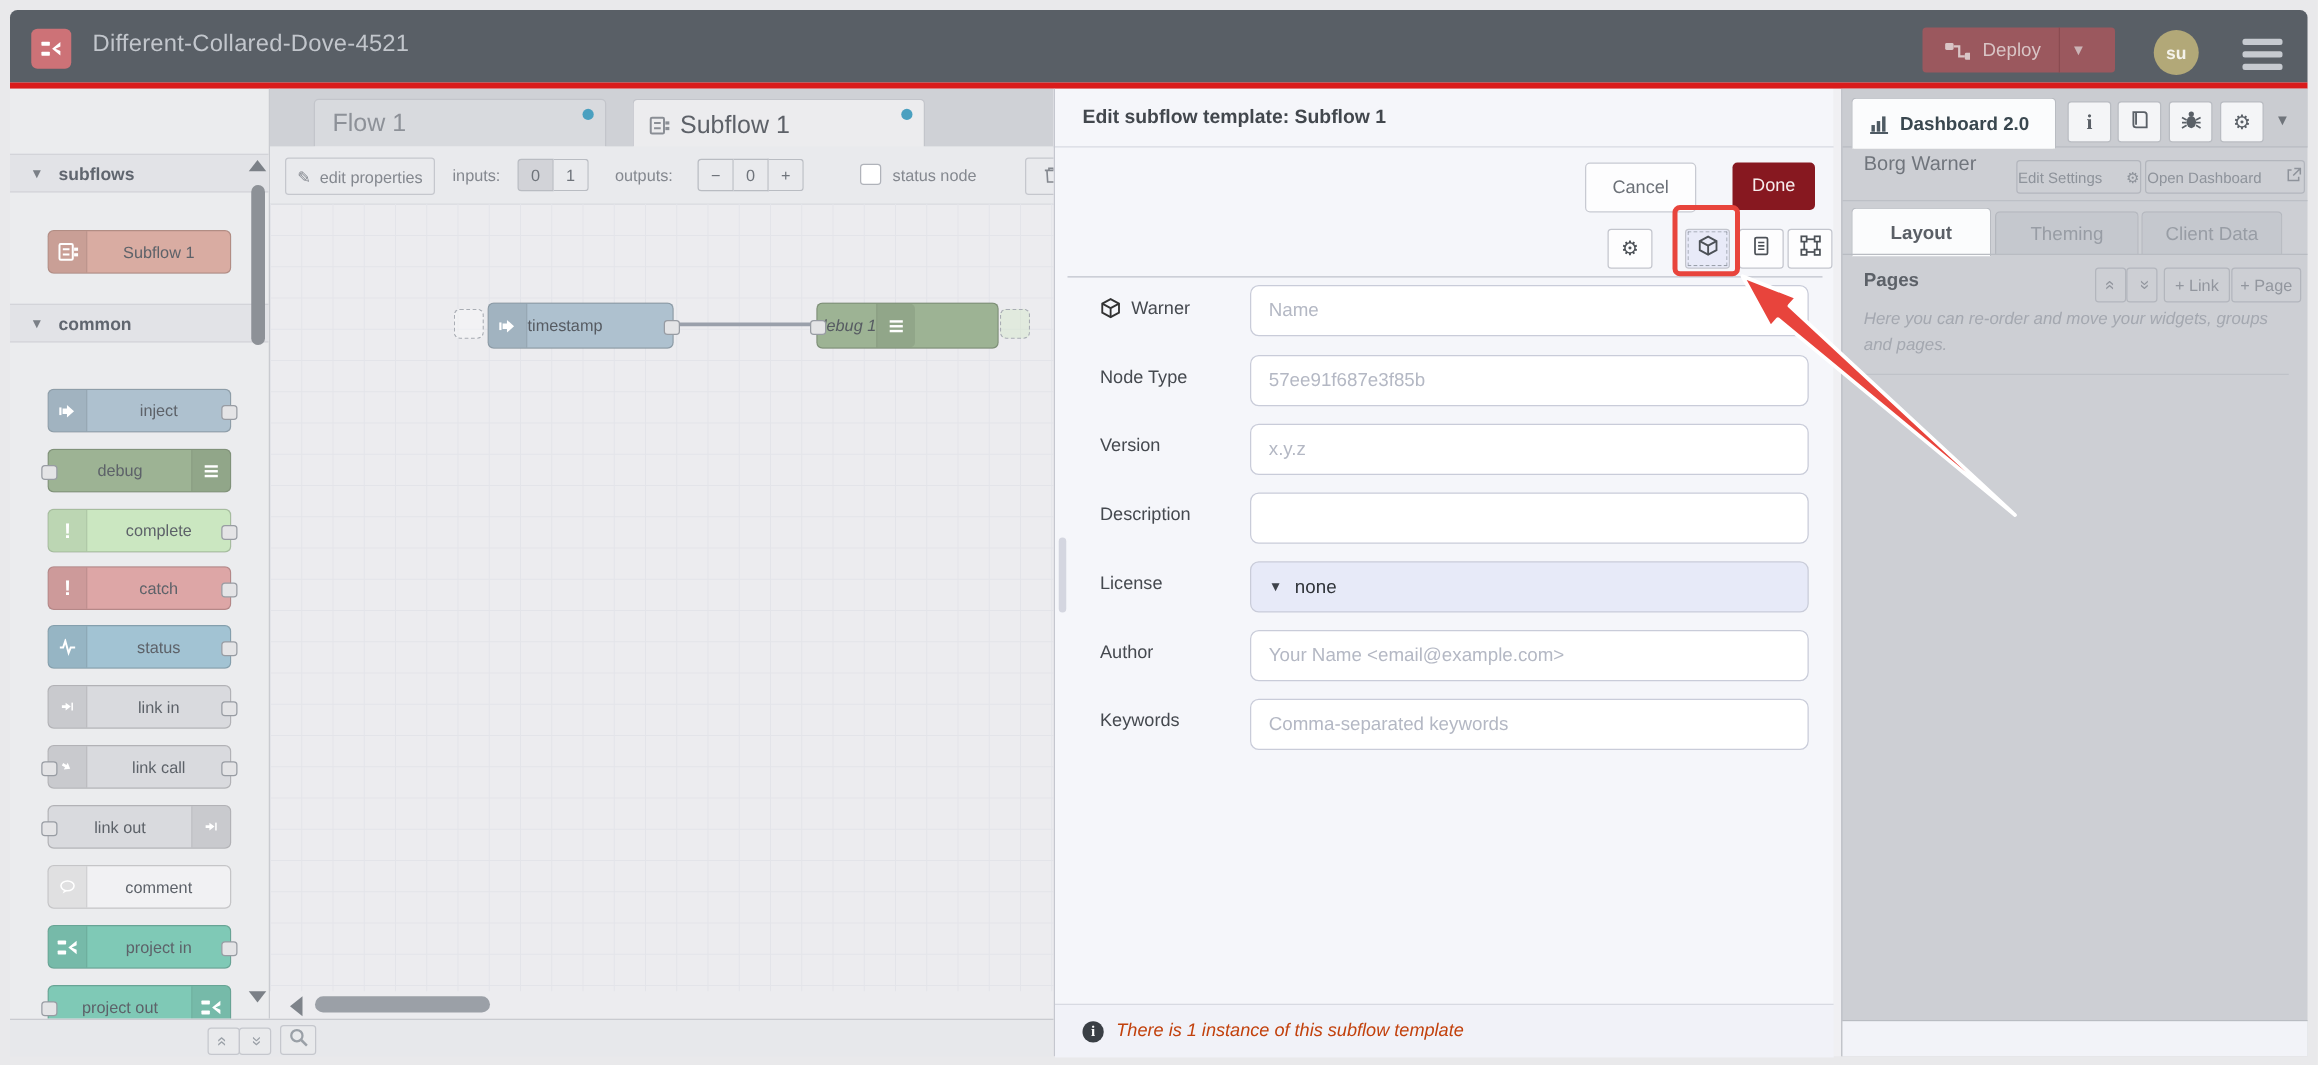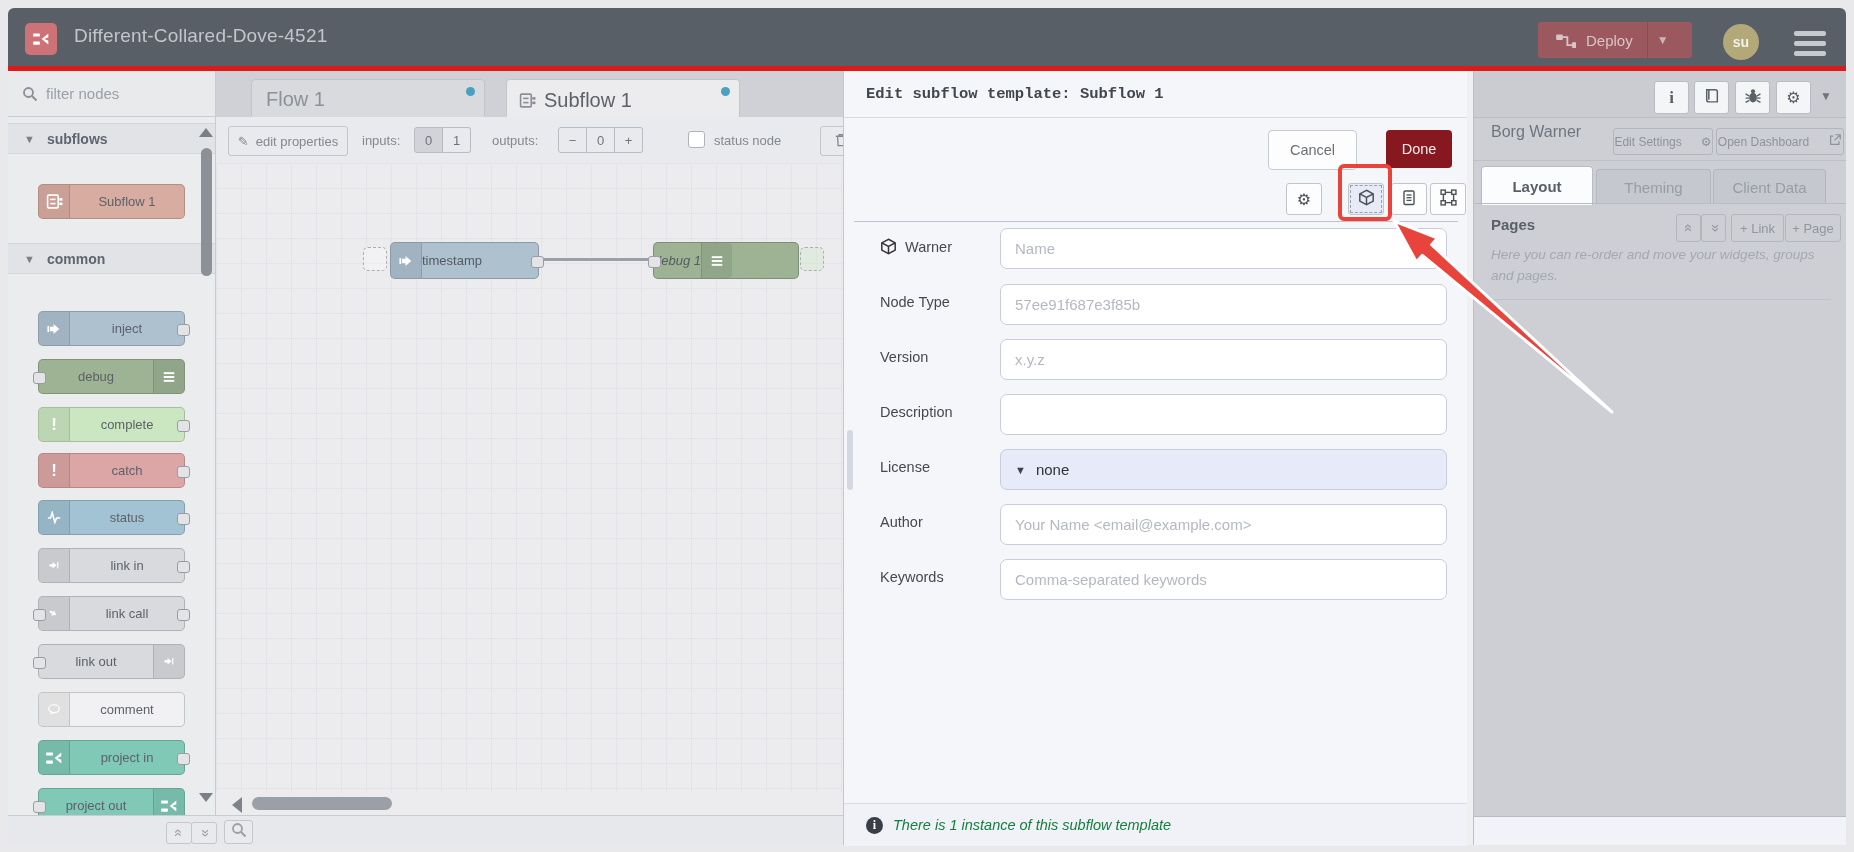--- a/index.html
+++ b/index.html
@@ -57,39 +57,39 @@
   #grid{position:absolute;left:0;top:92px;width:100%;height:630px;
     background-image:linear-gradient(#e3e4e9 1px,transparent 1px),linear-gradient(90deg,#e3e4e9 1px,transparent 1px);
     background-size:25px 25px;}
   .cnode{position:absolute;height:35px;border:1px solid rgba(0,0,0,.2);border-radius:5px;display:flex;align-items:center;color:#565b62;font-size:13px;}
   .ghost{position:absolute;width:22px;height:22px;border:1.5px dashed #a9adb4;border-radius:5px;background:rgba(255,255,255,.35);}
   #wire{position:absolute;height:3px;background:#9aa0ab;border-radius:2px;}
   #hscroll-left{left:16px;top:726px;border-width:8px 10px 8px 0;border-color:transparent #7e838a transparent transparent;}
   #hscroll-thumb{position:absolute;left:36px;top:726px;width:140px;height:13px;background:#9ba0a7;border-radius:7px;}
   
   #panel{left:843px;top:71px;width:624px;height:774px;background:#f5f6fa;border-left:1px solid #c5c7cf;}
-  #panel-header{position:absolute;left:0;top:0;width:100%;height:46px;border-bottom:1px solid #d8dae2;display:flex;align-items:center;font-family:Liberation Mono, monospace;}
+  #panel-header{position:absolute;left:0;top:0;width:100%;height:46px;border-bottom:1px solid #d8dae2;display:flex;align-items:center;}
   #panel-header span{margin-left:22px;font-weight:bold;font-size:15.5px;color:#42474d;}
   .dlg-btn{position:absolute;top:59px;height:38px;border-radius:4px;display:flex;align-items:center;justify-content:center;font-size:14.5px;cursor:pointer;}
   #btn-cancel{left:424px;width:87px;background:#fdfdfe;border:1px solid #c8cad2;color:#6b7077;}
   #btn-done{left:542px;width:66px;background:#871820;color:#f7ecec;}
   #ed-tabrow-line{position:absolute;left:10px;top:150px;width:604px;height:1px;background:#bfc2cc;}
   #ed-tab{position:absolute;left:14px;top:110px;width:239px;height:41px;background:#fdfdfe;border:1px solid #bfc2cc;border-bottom:none;border-radius:4px 4px 0 0;display:flex;align-items:center;color:#3c4248;font-weight:bold;font-size:14.5px;}
   #ed-tab .cube{margin:0 9px 0 15px;color:#444;display:flex;}
   .ed-icon-btn{position:absolute;top:112px;width:34px;height:30px;background:#fdfdfe;border:1px solid #c3c5cd;border-radius:3px;display:flex;align-items:center;justify-content:center;color:#4c5157;cursor:pointer;}
   .ed-icon-btn.selected{background:#e8eaf8;outline:1px dashed #9aa0ab;outline-offset:-3px;}
   .frow-label{position:absolute;left:36px;font-size:14.5px;color:#45494f;display:flex;align-items:center;}
   .frow-label .cube{margin-right:8px;display:flex;color:#333;}
   .frow-input{position:absolute;left:156px;width:431px;height:39px;background:#fff;border:1px solid #c9ccd9;border-radius:7px;display:flex;align-items:center;padding-left:14px;font-size:15px;color:#b4b8c4;}
   .frow-input.select{background:#e7eaf8;color:#2f3338;cursor:pointer;}
   .frow-input.select .caret{color:#3e434a;font-size:11px;margin-right:10px;}
   #mini-scroll{position:absolute;left:3px;top:359px;width:6px;height:60px;background:#d4d6e0;border-radius:3px;}
   #panel-footer{position:absolute;left:0;top:732px;width:100%;height:42px;background:#f1f2f8;border-top:1px solid #d8dae2;display:flex;align-items:center;}
   #panel-footer .info-ic{margin:0 10px 0 22px;width:17px;height:17px;border-radius:50%;background:#3a3f45;color:#fff;font-size:12px;font-weight:bold;display:flex;align-items:center;justify-content:center;font-family:"Liberation Serif",serif;}
-  #panel-footer .note{font-style:italic;font-size:14.5px;color:#15803d;text-align:center;}
+  #panel-footer .note{font-style:italic;font-size:14.5px;color:#c2410c;text-align:center;}
   
   #sidebar{left:1473px;top:71px;width:373px;height:774px;background:#cdcfd4;border-left:1px solid #bcbfc5;}
   #sb-tabrow{position:absolute;left:0;top:0;width:100%;height:46px;background:#caccd1;border-bottom:1px solid #b9bcc2;}
   #sb-tab{position:absolute;left:7px;top:7px;width:162px;height:40px;background:#fbfcfd;border:1px solid #b9bcc2;border-bottom:none;border-radius:4px 4px 0 0;display:flex;align-items:center;font-weight:bold;font-size:15px;color:#39474f;cursor:pointer;}
   #sb-tab .ci{margin:0 8px 0 12px;display:flex;color:#4e5a63;}
   .sb-ibtn{position:absolute;top:10px;width:33px;height:31px;background:#f4f5f7;border:1px solid #b9bcc2;border-radius:3px;display:flex;align-items:center;justify-content:center;color:#5a6067;cursor:pointer;}
   #sb-caret{position:absolute;left:346px;top:18px;color:#6f747b;font-size:12px;cursor:pointer;}
   #sb-name{position:absolute;left:17px;top:52px;font-size:16px;color:#70757c;}
   .sb-sm-btn{position:absolute;top:57px;height:25px;border:1px solid #b3b6bd;border-radius:3px;background:#cdcfd4;color:#8e939b;font-size:12px;display:flex;align-items:center;justify-content:center;gap:19px;cursor:pointer;}
   #sb-div1{position:absolute;left:0;top:89px;width:100%;height:1px;background:#bdc0c6;}
@@ -139,29 +139,20 @@
     <div id="avatar" class="abs">su</div>
     <div id="hamburger" class="abs">
         <i></i>
         <i></i>
         <i></i>
       </div>
   </div>
   <div id="redline" class="abs"></div>
 
   <div id="palette" class="abs">
-    <div id="palette-search">
-      <span class="mag">
-          <svg width="16" height="16" viewBox="0 0 16 16" fill="none" xmlns="http://www.w3.org/2000/svg">
-            <circle cx="6.5" cy="6.5" r="4.5" stroke="currentColor" stroke-width="1.8"></circle>
-            <line x1="10" y1="10" x2="14.5" y2="14.5" stroke="currentColor" stroke-width="2"></line>
-          </svg>
-        </span>
-      <span class="ph">filter nodes</span>
-    </div>
     <div id="palette-body">
         <div class="cat-header" style="top: 52px;">
           <span class="chev">▼</span>
           <span>subflows</span>
         </div>
         <div class="pal-node" style="top: 113px; background: rgb(217, 172, 162);">
           <span class="nicon l">
             <svg width="17" height="17" viewBox="0 0 16 16" fill="none" xmlns="http://www.w3.org/2000/svg">
               <rect x="1.5" y="2" width="10" height="12" rx="1" stroke="currentColor" stroke-width="1.5"></rect>
               <line x1="4" y1="6" x2="9" y2="6" stroke="currentColor" stroke-width="1.5"></line>
@@ -455,20 +446,31 @@
     <div id="panel-footer">
       <span class="info-ic">i</span>
       <span class="note">There is 1 instance of this subflow template</span>
     </div>
   </div>
 
   <div id="gapstrip" class="abs"></div>
 
   <div id="sidebar" class="abs">
     <div id="sb-tabrow">
+      <div id="sb-tab">
+        <span class="ci">
+            <svg width="18" height="17" viewBox="0 0 16 16" fill="none" xmlns="http://www.w3.org/2000/svg">
+              <line x1="1.5" y1="14.5" x2="15" y2="14.5" stroke="currentColor" stroke-width="1.6"></line>
+              <rect x="2.5" y="8.5" width="2.6" height="5" fill="currentColor"></rect>
+              <rect x="6.5" y="5.5" width="2.6" height="8" fill="currentColor"></rect>
+              <rect x="10.5" y="2" width="2.6" height="11.5" fill="currentColor"></rect>
+            </svg>
+          </span>
+        <span>Dashboard 2.0</span>
+      </div>
       <div id="sb-ibtn-row">
           <div class="sb-ibtn" style="left: 180px;">
             <span><span style="font-family:'Liberation Serif',serif;font-weight:bold;font-size:17px;">i</span></span>
           </div>
           <div class="sb-ibtn" style="left: 220px;">
             <span><svg width="17" height="17" viewBox="0 0 16 16" fill="none" xmlns="http://www.w3.org/2000/svg">
                 <path d="M3.5 2.5h8a2 2 0 0 1 2 2v9.5h-8a2 2 0 0 1-2-2z" stroke="currentColor" stroke-width="1.4"></path>
                 <path d="M5.5 2.5v9.5" stroke="currentColor" stroke-width="1.4"></path>
               </svg></span>
           </div>

